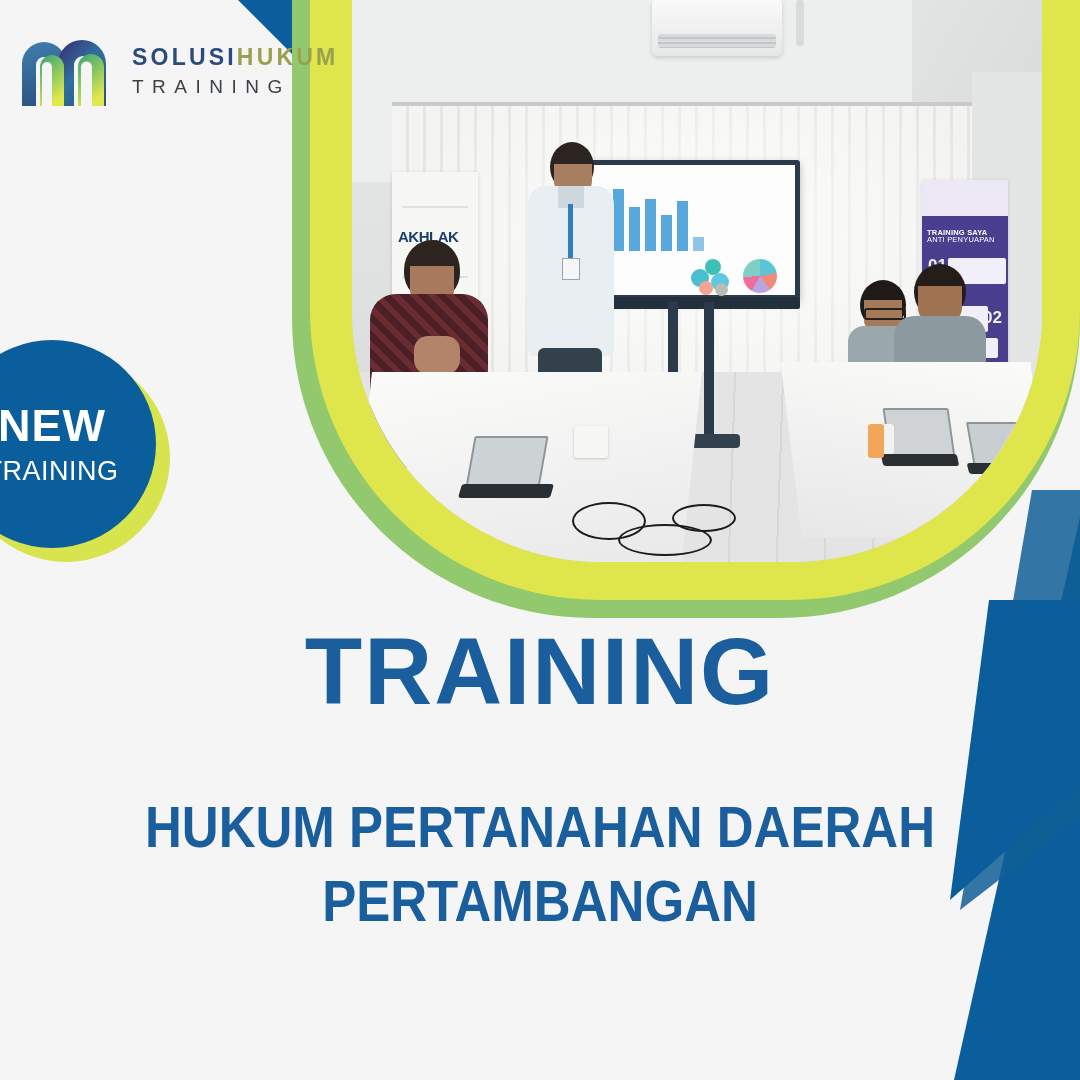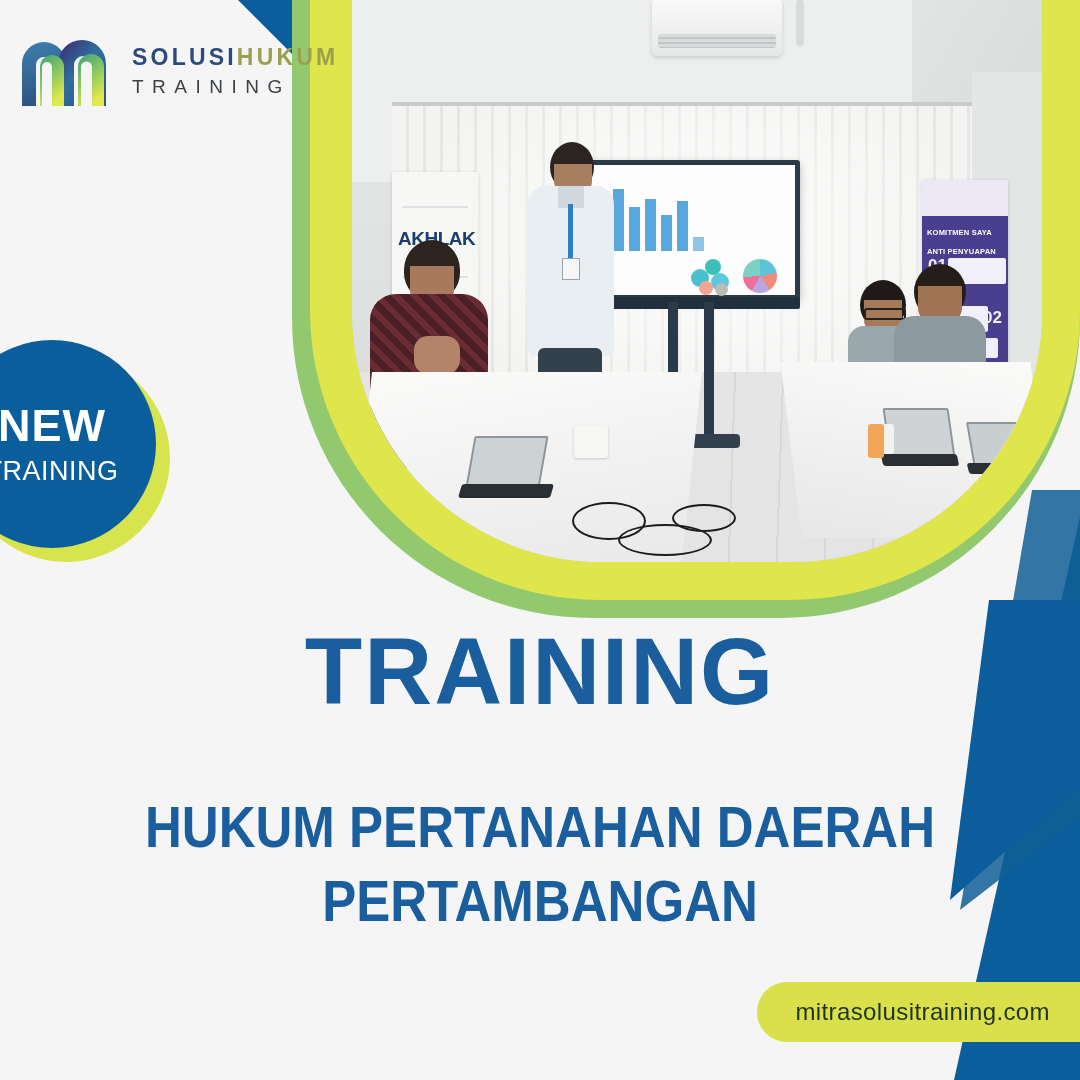--- a/index.html
+++ b/index.html
@@ -154,29 +154,29 @@
   .laptop-r2 { position: absolute; bottom: 88px; right: 8px; width: 66px; height: 52px; }
   .lr2-screen { position: absolute; top: 0; right: 4px; width: 56px; height: 42px; background: #c9ced1; border: 2px solid #8e969b; border-radius: 2px; transform: skewX(10deg); }
   .lr2-base { position: absolute; bottom: 0; right: 0; width: 66px; height: 11px; background: #2a2f33; border-radius: 3px; transform: skewX(14deg); }
 
   .tissue-l { position: absolute; bottom: 104px; left: 222px; width: 34px; height: 32px; background: #f6f6f4; border-radius: 3px; box-shadow: 0 1px 3px rgba(0,0,0,.18); }
   .tissue-r { position: absolute; bottom: 108px; right: 148px; width: 30px; height: 30px; background: #f2f3f0; border-radius: 3px; }
   .sanitizer { position: absolute; bottom: 104px; right: 158px; width: 16px; height: 34px; background: #f2a65a; border-radius: 3px; }
 
   .banner-akhlak { position: absolute; top: 190px; left: 40px; width: 86px; height: 184px;
       background: #f7f7f5; box-shadow: 0 1px 4px rgba(0,0,0,.14); }
-  .ba-t1 { position: absolute; top: 56px; left: 6px; font-size: 19px; font-weight: bold; color: #1a3f6e; letter-spacing: -.5px; }
+  .ba-t1 { position: absolute; top: 56px; left: 6px; font-size: 15px; font-weight: bold; color: #1a3f6e; letter-spacing: -.5px; }
   .ba-t3 { position: absolute; top: 76px; left: 18px; font-size: 8px; color: #4a5a68; }
   .ba-line { position: absolute; left: 10px; right: 10px; height: 2px; background: #dfe2e0; }
 
   .poster-right { position: absolute; top: 198px; right: 34px; width: 86px; height: 186px;
       background: #4a3f8e; box-shadow: 0 1px 4px rgba(0,0,0,.16); }
   .pr-top { position: absolute; top: 0; left: 0; right: 0; height: 36px; background: #ece8f6; }
   .pr-h1 { position: absolute; top: 48px; left: 5px; font-size: 7.5px; font-weight: bold; color: #ffffff; letter-spacing: .2px; }
-  .pr-h2 { position: absolute; top: 67px; left: 5px; font-size: 7.5px; font-weight: bold; color: #ffffff; letter-spacing: .2px; }
+  .pr-h2 { position: absolute; top: 55px; left: 5px; font-size: 7.5px; font-weight: normal; color: #ffffff; letter-spacing: .2px; }
   .pr-num { position: absolute; font-size: 17px; font-weight: bold; color: #ffffff; opacity: .92; }
   .pr-card { position: absolute; left: 18px; width: 58px; height: 26px; background: #f1eff9; border-radius: 2px; }
 
   .cable { position: absolute; border: 2px solid #1c1c1c; border-radius: 50%; background: transparent; }
 
   
   .logo { position: absolute; top: 34px; left: 18px; z-index: 5; display: flex; align-items: center; gap: 10px; }
   .logo-text { display: flex; flex-direction: column; justify-content: center; }
   .logo-l1 { font-size: 23px; font-weight: bold; letter-spacing: 3.2px; line-height: 1; }
   .logo-mitra { color: #2b4a7e; }
@@ -268,21 +268,21 @@
           <div class="ba-line" style="top:34px"></div>
           <div class="ba-t1">AKHLAK</div>
           <div class="ba-t3">Core Values</div>
           <div class="ba-line" style="top:104px"></div>
           <div class="ba-line" style="top:130px"></div>
           <div class="ba-line" style="top:156px"></div>
         </div>
 
         <div class="poster-right">
           <div class="pr-top"></div>
-          <div class="pr-h1">KOMITMEN SAYA</div>
+          <div class="pr-h1">TRAINING SAYA</div>
           <div class="pr-h2">ANTI PENYUAPAN</div>
           <div class="pr-num" style="top:76px;left:6px">01</div>
           <div class="pr-card" style="top:78px;left:26px"></div>
           <div class="pr-num" style="top:128px;right:6px">02</div>
           <div class="pr-card" style="top:126px;left:8px"></div>
           <div class="pr-card" style="top:158px;left:18px;height:20px"></div>
         </div>
 
         <div class="tv-screen">
           <div class="bar" style="left:28px;height:62px"></div>
@@ -362,17 +362,14 @@
       <div class="badge-training">TRAINING</div>
     </div>
   </div>
 
   <div class="title-main">TRAINING</div>
   <div class="subtitle">
     <div>HUKUM PERTANAHAN DAERAH</div>
     <div>PERTAMBANGAN</div>
   </div>
 
-  <div class="url-pill">
-    <span class="url-text">mitrasolusitraining.com</span>
-  </div>
 
 </div>
 
 </body></html>

